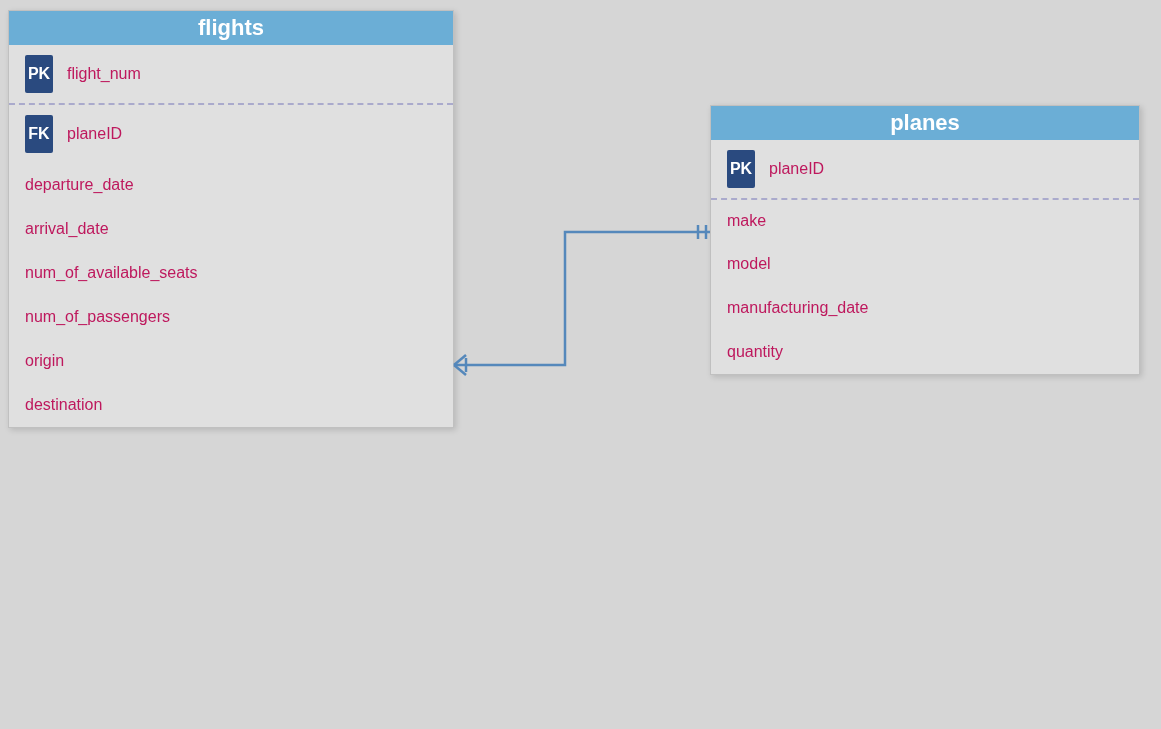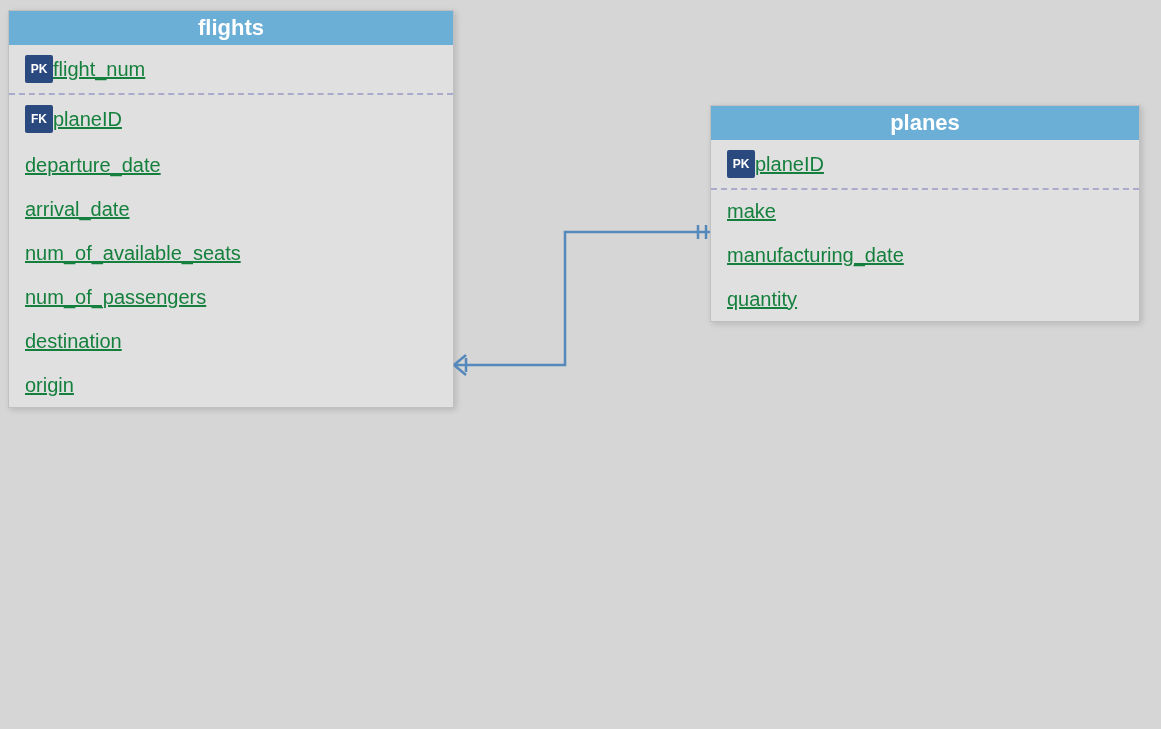--- a/index.html
+++ b/index.html
@@ -49,32 +49,32 @@
     .field-row.divider {
       border-top: 2px dashed #aaaacc;
     }
 
     .badge {
       display: inline-flex;
       align-items: center;
       justify-content: center;
       background: #2a4a7f;
       color: white;
-      font-size: 12px;
+      font-size: 16px;
       font-weight: bold;
       width: 28px;
-      height: 28px;
+      height: 38px;
       border-radius: 2px;
+      margin-right: 14px;
       flex-shrink: 0;
     }
 
     .field-name {
-      color: #15803d;
-      font-size: 20px;
-      text-decoration: underline;
+      color: #be185d;
+      font-size: 16px;
     }
 
     
     .flights-table {
       left: 8px;
       top: 10px;
       width: 446px;
     }
 
     
@@ -121,42 +121,45 @@
       <div class="field-row">
         <span class="field-name">arrival_date</span>
       </div>
       <div class="field-row">
         <span class="field-name">num_of_available_seats</span>
       </div>
       <div class="field-row">
         <span class="field-name">num_of_passengers</span>
       </div>
       <div class="field-row">
-        <span class="field-name">destination</span>
+        <span class="field-name">origin</span>
       </div>
       <div class="field-row">
-        <span class="field-name">origin</span>
+        <span class="field-name">destination</span>
       </div>
 
     </div>
   </div>
 
   <div class="table-container planes-table">
     <div class="table-header">
       <span>planes</span>
     </div>
     <div class="table-body">
 
       <div class="field-row">
         <span class="badge">PK</span>
         <span class="field-name">planeID</span>
       </div>
 
       <div class="field-row divider">
         <span class="field-name">make</span>
+      </div>
+      <div class="field-row">
+        <span class="field-name">model</span>
       </div>
       <div class="field-row">
         <span class="field-name">manufacturing_date</span>
       </div>
       <div class="field-row">
         <span class="field-name">quantity</span>
       </div>
 
     </div>
   </div>

